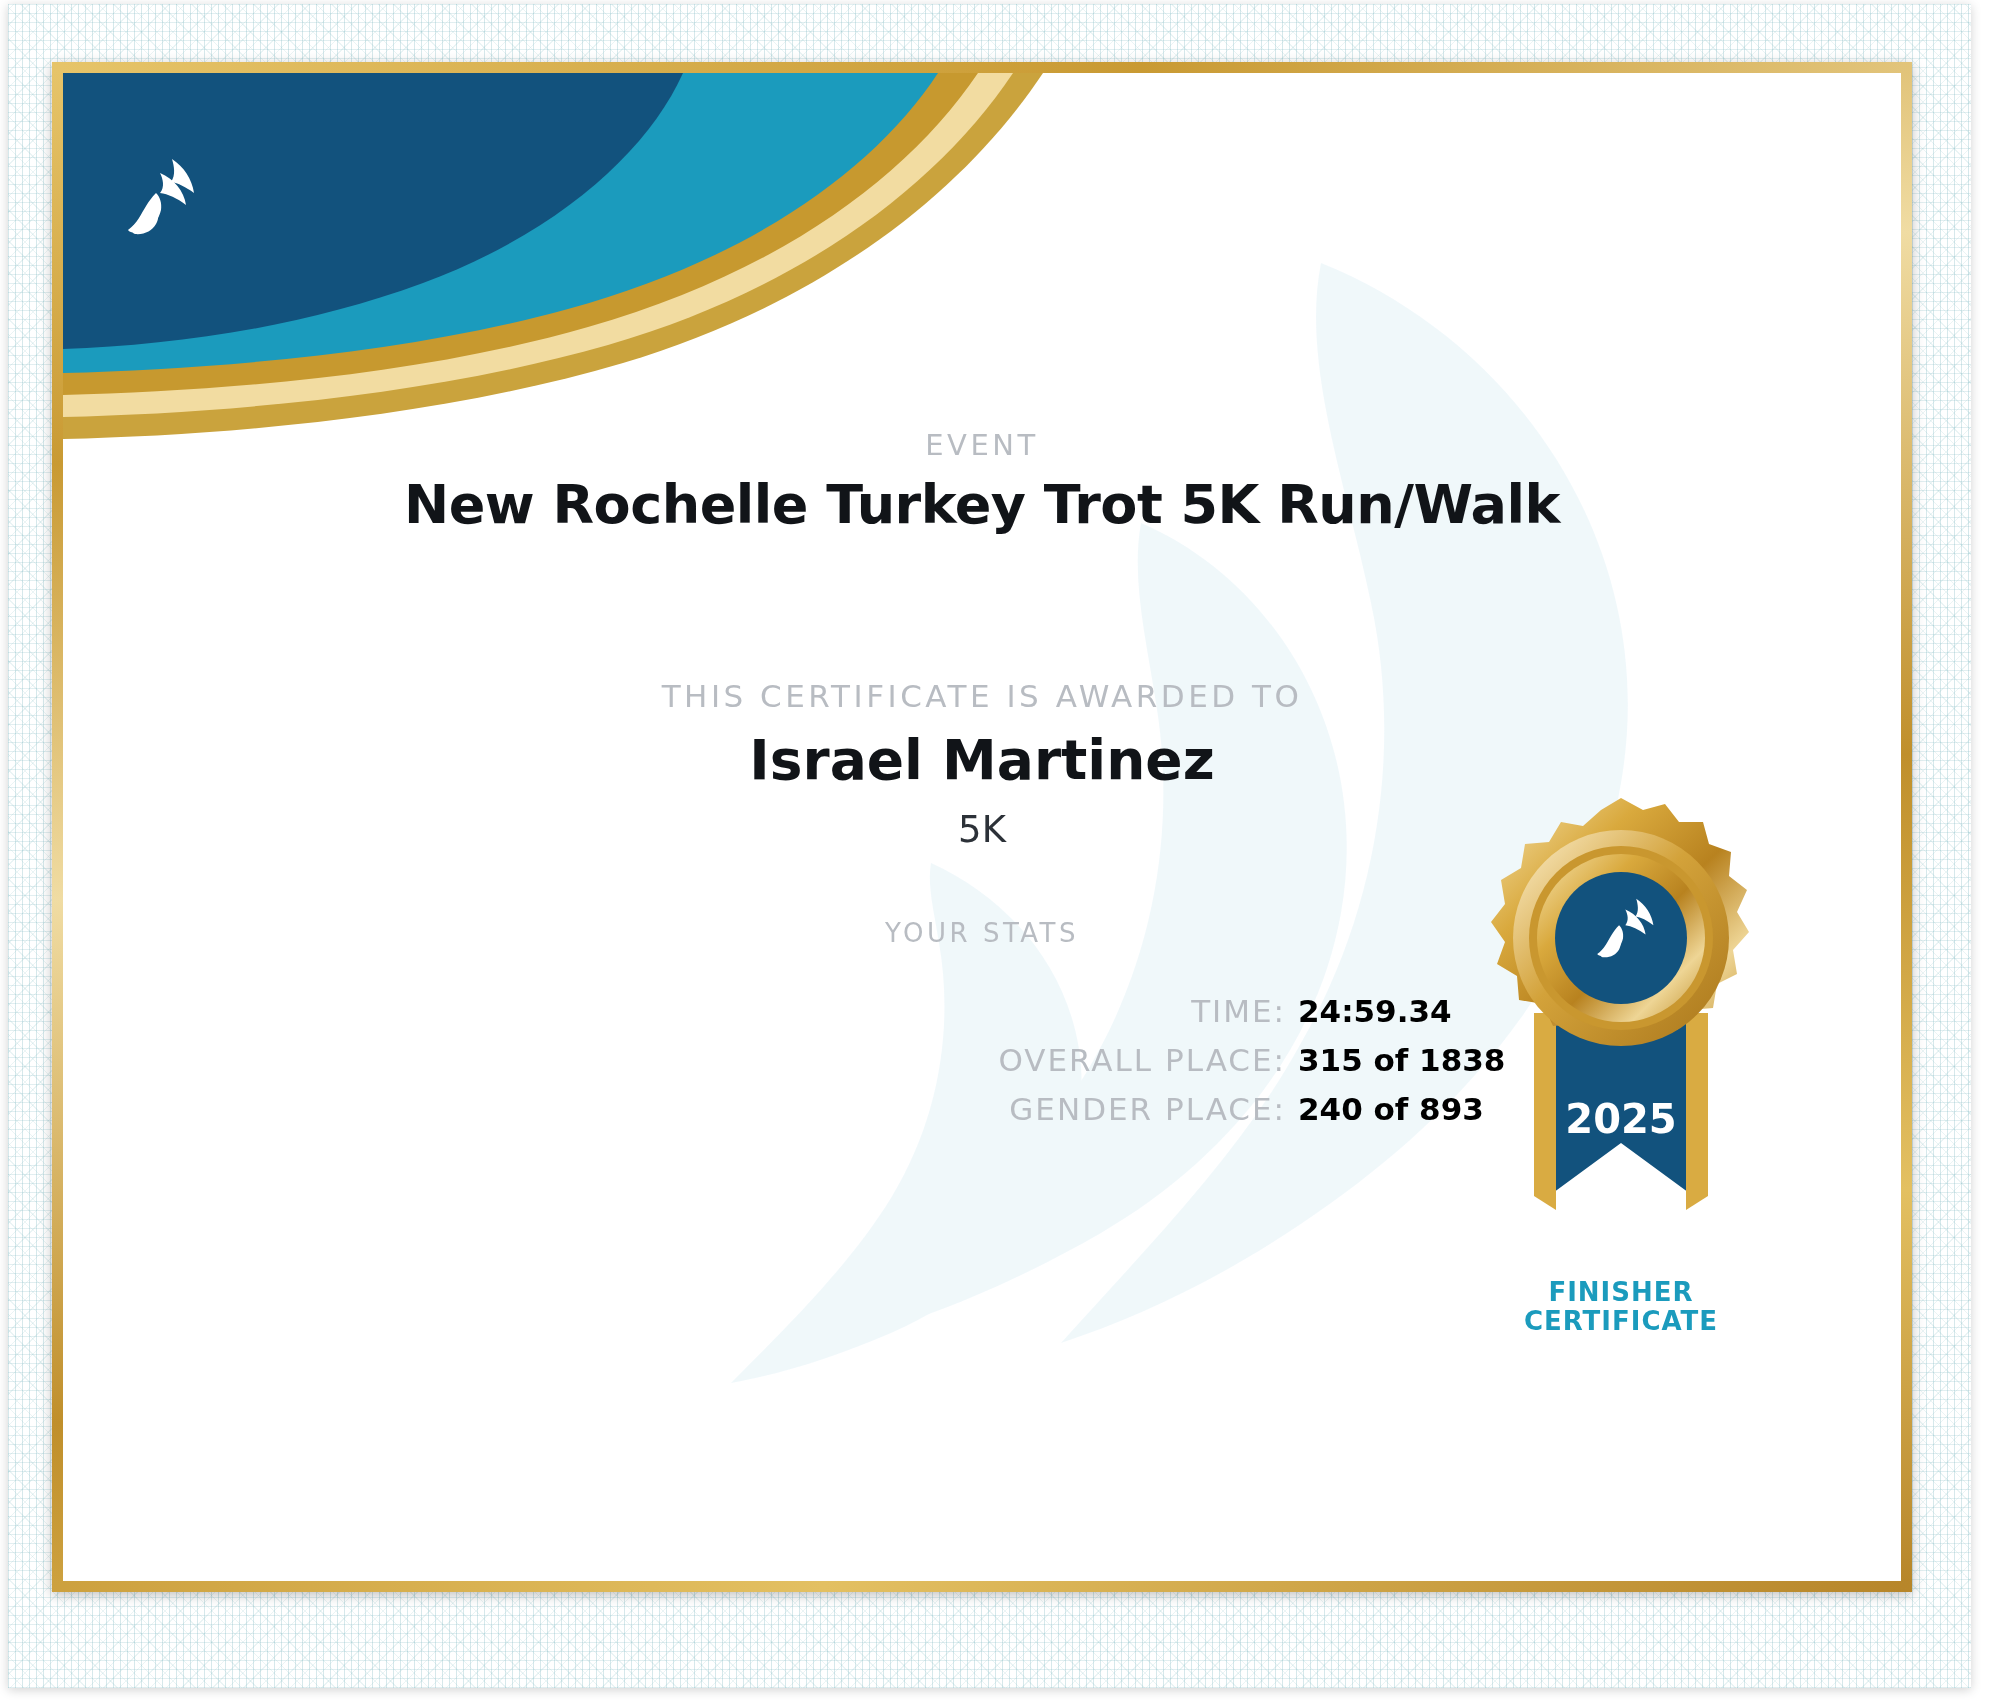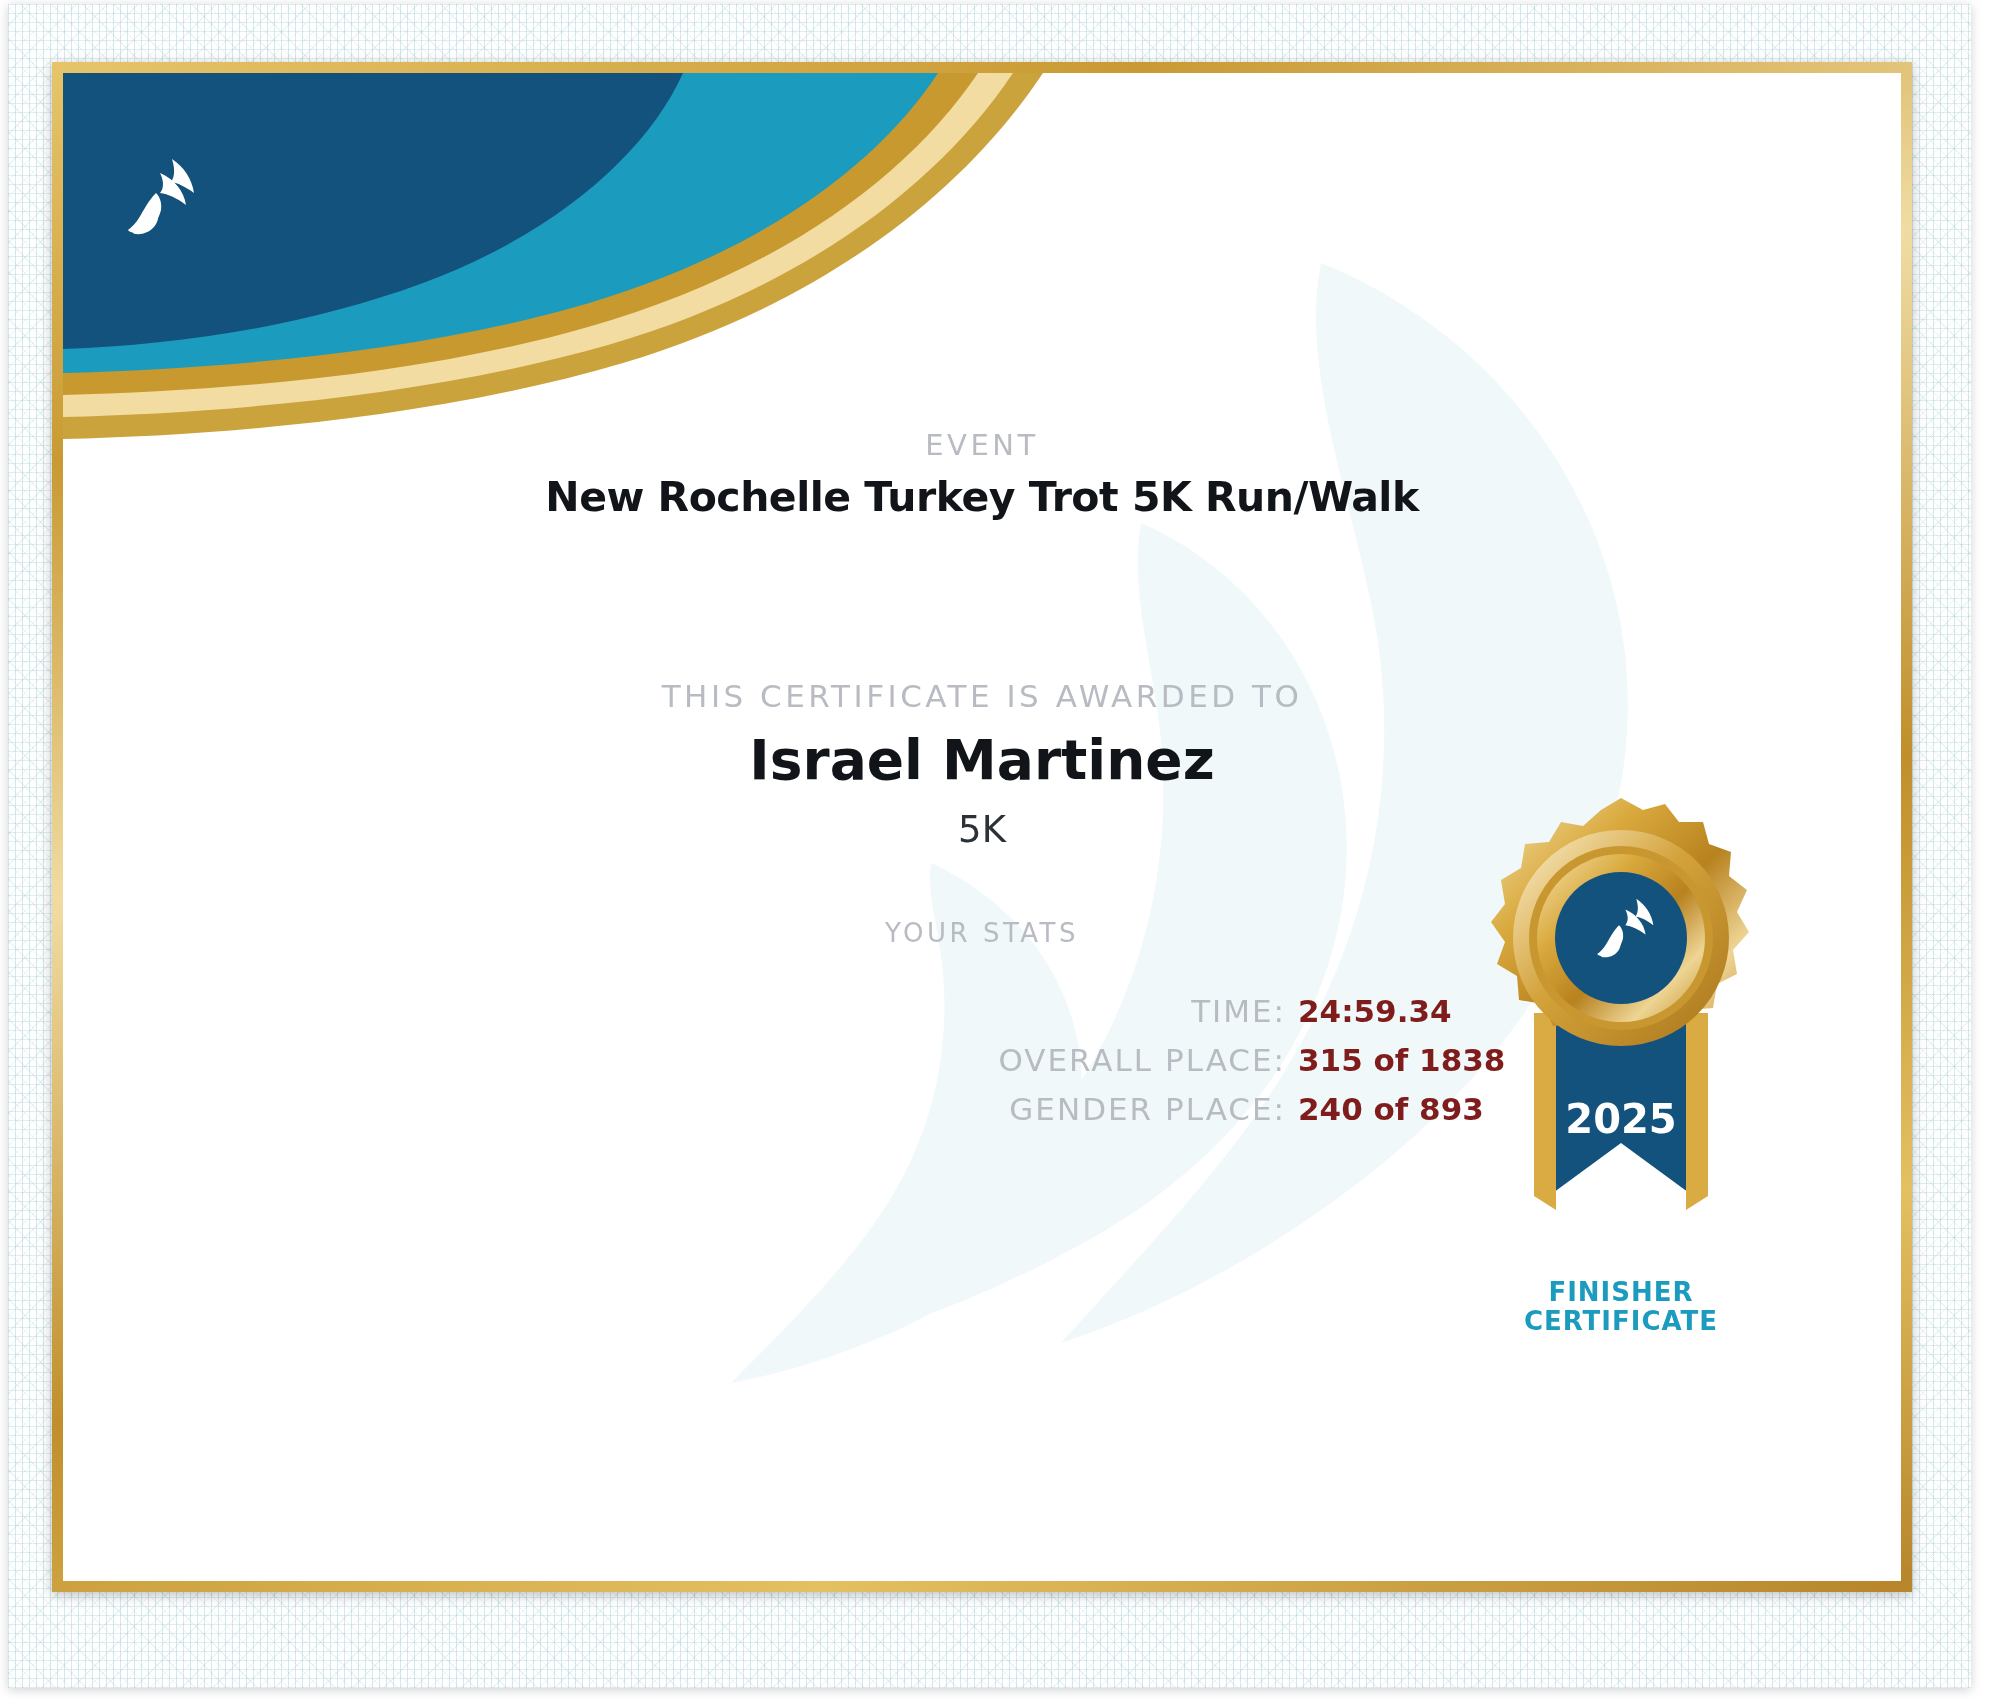--- a/index.html
+++ b/index.html
@@ -106,21 +106,21 @@
     font-size: 29px;
     letter-spacing: 3.5px;
     font-weight: 500;
   }
   .event-label { position: absolute; top: 355px; width: 100%; }
   .event-name {
     position: absolute;
     top: 400px;
     width: 100%;
     color: #111418;
-    font-size: 41px;
+    font-size: 54px;
     font-weight: bold;
     letter-spacing: -0.5px;
   }
   .awarded-label { position: absolute; top: 605px; width: 100%; font-size: 31px; }
   .recipient {
     position: absolute;
     top: 655px;
     width: 100%;
     color: #111418;
     font-size: 55px;
@@ -148,21 +148,21 @@
     align-items: baseline;
     margin-bottom: 13px;
   }
   .stat-key {
     color: #b8bcc2;
     font-size: 31px;
     letter-spacing: 2px;
     text-align: right;
   }
   .stat-val {
-    color: #7f1d1d;
+    color: #000000;
     font-size: 31px;
     font-weight: bold;
     margin-left: 12px;
     min-width: 215px;
     text-align: left;
   }
 
   
   .medal {
     position: absolute;

